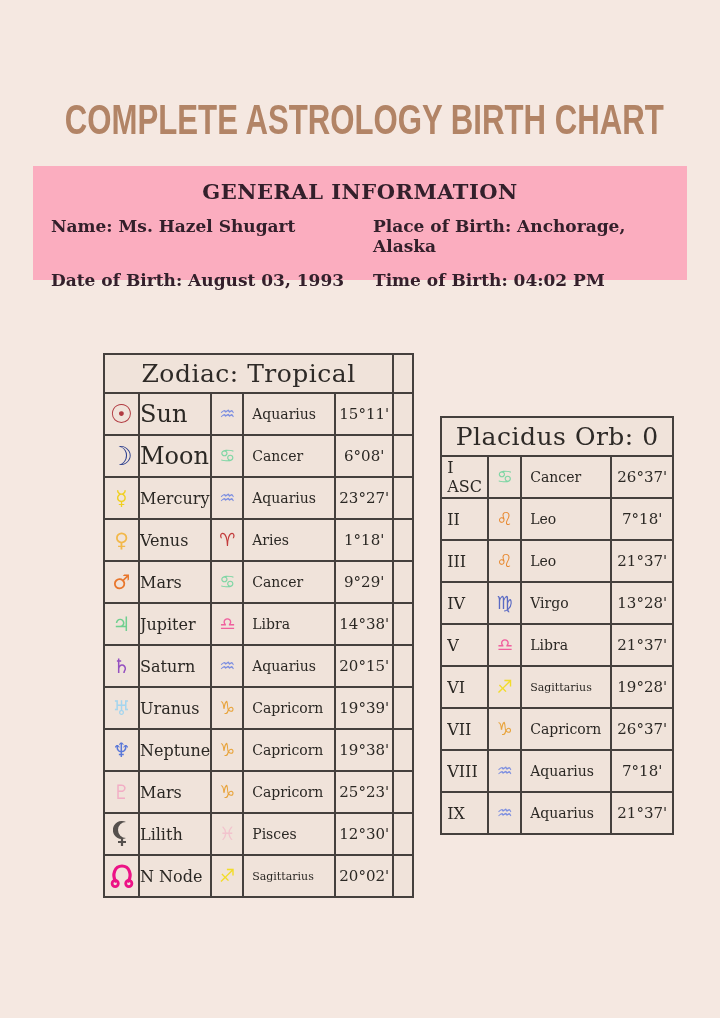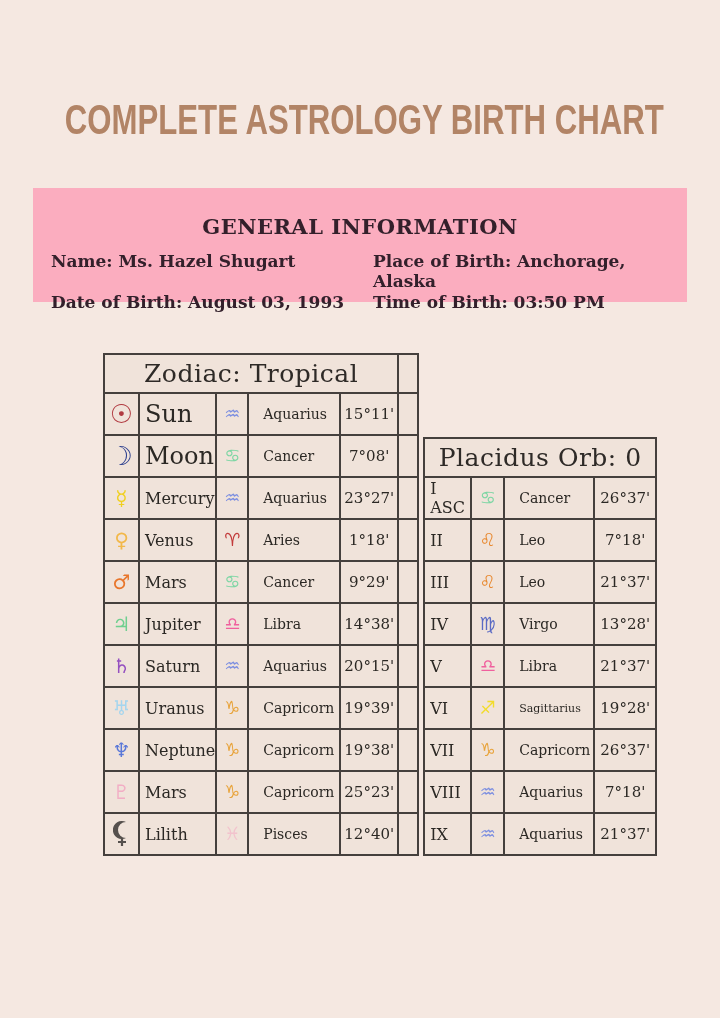--- a/index.html
+++ b/index.html
@@ -19,48 +19,48 @@
     font-weight:800;
     font-size:38px;
     color:#b28466;
     letter-spacing:0px;
     transform:scale(0.82,1.12);
     transform-origin:center;
     white-space:nowrap;
   }
   .info-box{
     position:absolute;
-    left:33px;top:188px;
+    left:33px;top:166px;
     width:654px;height:114px;
     background:#fbadbf;
     box-sizing:border-box;
-    padding:24px 18px 0 18px;
+    padding:11px 18px 0 18px;
   }
   .info-heading{
     margin:2px 0 12px 0;
     text-align:center;
     font-size:21px;
     font-weight:700;
     letter-spacing:0.5px;
     color:#33202b;
   }
   .info-grid{
     display:grid;
     grid-template-columns:322px auto;
-    row-gap:1px;
+    row-gap:14px;
     font-size:17px;
     font-weight:600;
     color:#33202b;
   }
   .tables{
     position:absolute;
     left:103px;top:353px;
     display:flex;
-    gap:4px;
-    align-items:flex-end;
+    gap:26px;
+    align-items:center;
   }
   table{
     border-collapse:collapse;
     background:#f0e3da;
     table-layout:fixed;
   }
   th,td{
     border:2px solid #45403d;
     padding:0;
     vertical-align:middle;
@@ -72,40 +72,40 @@
     font-weight:500;
     color:#2e2a27;
     text-align:center;
     letter-spacing:0.5px;
   }
   td{height:40px;color:#2b2824;}
   .c-picon,.c-sicon{text-align:center;font-family:"DejaVu Sans",sans-serif;}
   .c-picon span{font-size:20px;line-height:1;}
   .c-sicon span{font-size:18px;line-height:1;}
   tr.row-big .c-picon span{font-size:26px;}
-  .c-pname{font-size:16px;padding-left:5px;}
+  .c-pname{font-size:16px;}
   tr.row-big .c-pname{font-size:24px;}
-  .c-sname{font-size:14px;padding-left:14px;border-radius:20px;}
+  .c-sname{font-size:14px;padding-left:8px;border-radius:20px;}
   .c-deg{font-size:15px;text-align:center;}
   .c-house{font-size:16px;padding-left:5px;}
   .c-spacer{background:#f0e3da;}
   svg{vertical-align:middle;}
 </style>
 </head>
 <body>
 
 <h1 class="page-title">COMPLETE ASTROLOGY BIRTH CHART</h1>
 
 <section class="info-box">
   <h2 class="info-heading">GENERAL INFORMATION</h2>
   <div class="info-grid">
     <div>Name: Ms. Hazel Shugart</div>
     <div>Place of Birth: Anchorage, Alaska</div>
     <div>Date of Birth: August 03, 1993</div>
-    <div>Time of Birth: 03:50 PM</div>
+    <div>Time of Birth: 04:02 PM</div>
   </div>
 </section>
 
 <div class="tables">
   <table>
     <colgroup>
       <col style="width:35px">
         <col style="width:70px">
         <col style="width:32px">
       <col style="width:92px">
@@ -125,21 +125,21 @@
           <td class="c-sicon"><span style="color:#7d8fe0">♒</span></td>
           <td class="c-sname">Aquarius</td>
           <td class="c-deg">15°11'</td>
           <td class="c-spacer"></td>
         </tr>
         <tr class="row-big">
           <td class="c-picon"><span style="color:#2c3f8f">☽</span></td>
           <td class="c-pname">Moon</td>
           <td class="c-sicon"><span style="color:#7ed6a4">♋</span></td>
           <td class="c-sname">Cancer</td>
-          <td class="c-deg">7°08'</td>
+          <td class="c-deg">6°08'</td>
           <td class="c-spacer"></td>
         </tr>
         <tr>
           <td class="c-picon"><span style="color:#f0d020">☿</span></td>
           <td class="c-pname">Mercury</td>
           <td class="c-sicon"><span style="color:#7d8fe0">♒</span></td>
           <td class="c-sname">Aquarius</td>
           <td class="c-deg">23°27'</td>
           <td class="c-spacer"></td>
         </tr>
@@ -200,21 +200,33 @@
           <td class="c-spacer"></td>
         </tr>
         <tr>
           <td class="c-picon"><svg width="18" height="26" viewBox="0 0 18 26">
       <path d="M13,1 A9,9 0 1 0 13,17 A7,7 0 1 1 13,1 Z" fill="#55504d"></path>
       <path d="M9,17 L9,25 M5,21 L13,21" stroke="#55504d" stroke-width="2.2" fill="none"></path>
             </svg></td>
           <td class="c-pname">Lilith</td>
           <td class="c-sicon"><span style="color:#f2c3cd">♓</span></td>
           <td class="c-sname">Pisces</td>
-          <td class="c-deg">12°40'</td>
+          <td class="c-deg">12°30'</td>
+          <td class="c-spacer"></td>
+        </tr>
+        <tr>
+          <td class="c-picon"><svg width="24" height="26" viewBox="0 0 24 26">
+      <path d="M5.5,18 C2,12 4.5,3 12,3 C19.5,3 22,12 18.5,18" fill="none" stroke="#ec1386" stroke-width="3.2" stroke-linecap="round"></path>
+      <circle cx="5.2" cy="20.5" r="3.1" fill="none" stroke="#ec1386" stroke-width="2.8"></circle>
+      <circle cx="18.8" cy="20.5" r="3.1" fill="none" stroke="#ec1386" stroke-width="2.8"></circle>
+            </svg></td>
+          <td class="c-pname">N Node</td>
+          <td class="c-sicon"><span style="color:#f2dc2a">♐</span></td>
+          <td class="c-sname" style="font-size:11px">Sagittarius</td>
+          <td class="c-deg">20°02'</td>
           <td class="c-spacer"></td>
         </tr>
       </tbody>
   </table>
 
   <table>
     <colgroup>
       <col style="width:47px">
         <col style="width:33px">
       <col style="width:90px">

